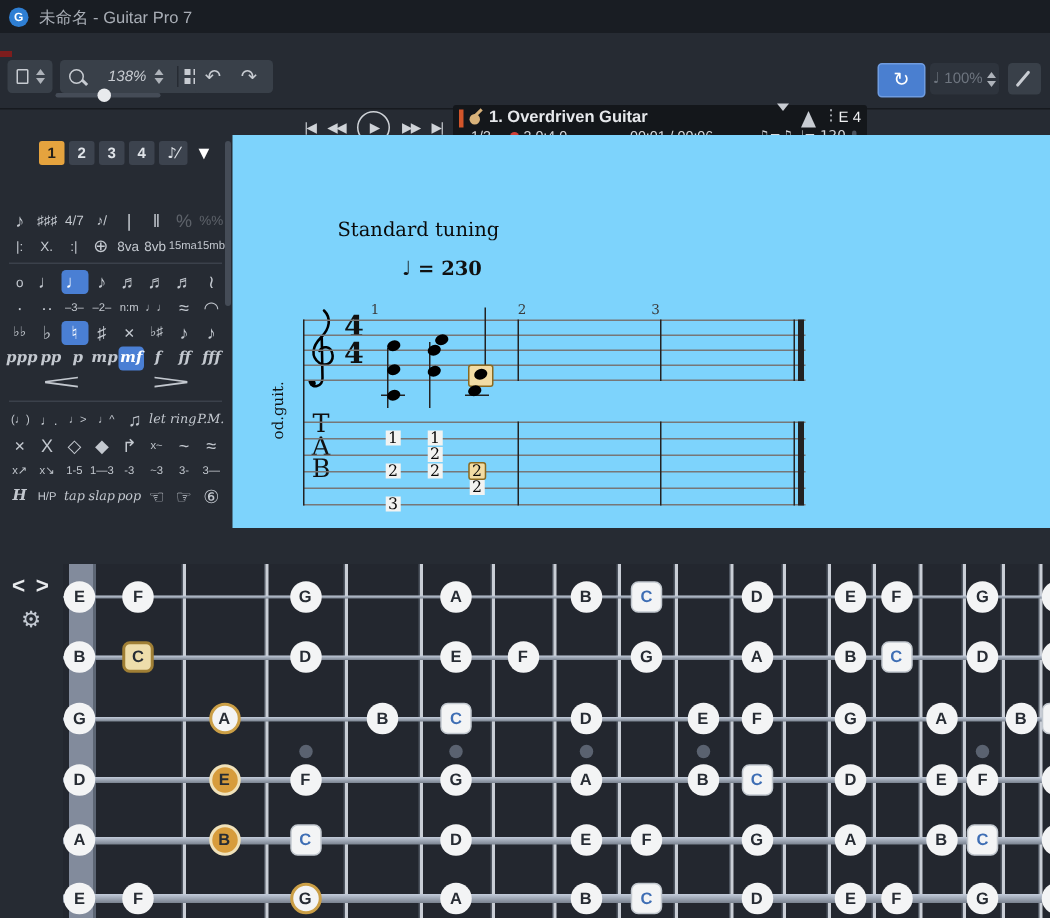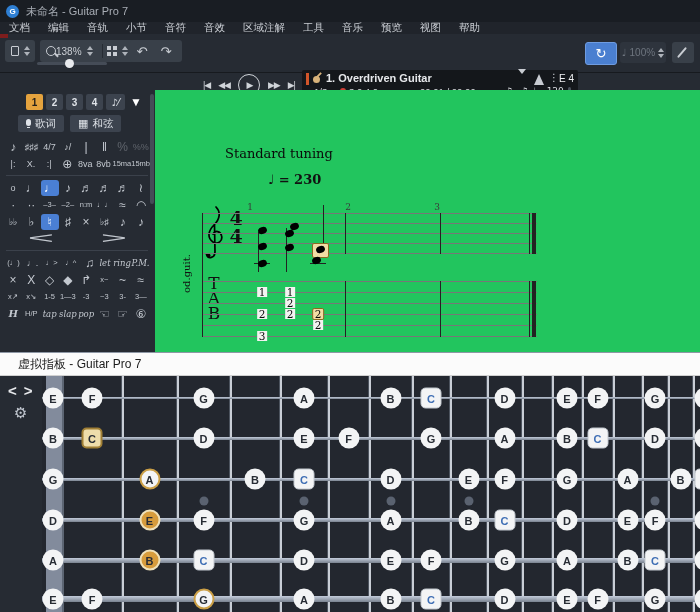--- a/index.html
+++ b/index.html
@@ -105,21 +105,21 @@
   .pcell.txt{font-size:9px;}
   .pcell.tiny{font-size:7.5px;}
   .pcell.lbl{font-size:8.5px;font-family:"DejaVu Serif",serif;font-style:italic;}
   .pcell.dyn{font-size:10px;font-family:"DejaVu Serif",serif;font-style:italic;font-weight:bold;}
   .pcell.sel{background:#4a7fd4;color:#fff;}
   .pcell.dim{opacity:.35;}
   .pcell.wide{flex:4;}
   .pcell.wide span{display:inline-block;transform:scaleX(4.5) scaleY(1.4);font-size:10px;font-weight:normal;}
 
   
-  .score{position:absolute;left:155px;top:90px;width:545px;height:262px;background:#22c55e;overflow:hidden;
+  .score{position:absolute;left:155px;top:90px;width:545px;height:262px;background:#7dd3fc;overflow:hidden;
          color:#111;text-decoration:underline;}
   .sline{position:absolute;height:1px;background:#777;}
   .sbar{position:absolute;width:1px;background:#222;}
   .tuning{position:absolute;left:70px;top:56px;font-family:"DejaVu Serif",serif;font-size:13px;color:#0a0a0a;}
   .tempo{position:absolute;left:113px;top:82px;font-family:"DejaVu Serif",serif;font-size:13px;font-weight:bold;}
   .mnum{position:absolute;font-family:"DejaVu Serif",serif;font-size:9px;color:#3a3a3a;transform:translateX(-50%);}
   .clef{position:absolute;left:49px;top:114px;}
   .tsig{position:absolute;left:74px;top:119px;font-family:"DejaVu Serif",serif;font-weight:bold;font-size:19px;
         line-height:18px;text-align:center;width:14px;}
   .tabletters{position:absolute;left:52px;top:186px;font-family:"DejaVu Serif",serif;font-size:17px;line-height:15px;
@@ -158,49 +158,35 @@
 </head>
 <body>
 
 <div id="app">
 
   <div class="titlebar">
     <div class="appicon">G</div>
     <span>未命名 - Guitar Pro 7</span>
   </div>
 
-  <div class="menubar" id="menubar">
-      <span class="mi">文档</span>
-      <span class="mi">编辑</span>
-      <span class="mi">音轨</span>
-      <span class="mi">小节</span>
-      <span class="mi">音符</span>
-      <span class="mi">音效</span>
-      <span class="mi">区域注解</span>
-      <span class="mi">工具</span>
-      <span class="mi">音乐</span>
-      <span class="mi">预览</span>
-      <span class="mi">视图</span>
-      <span class="mi">帮助</span>
-    </div>
 
   <div class="toolbar">
     <div class="rednotch"></div>
 
     <div class="tgroup" style="left:5px;width:30px;">
       <span class="ico-page"></span>
       <span class="spin">
           <i class="up"></i>
           <i class="dn"></i>
         </span>
     </div>
 
     <div class="tgroup" style="left:40px;width:112px;">
       <span class="ico-mag"></span>
-      <span style="margin-left:0;">138%</span>
+      <span style="margin-left:16px;font-style:italic;">138%</span>
       <span class="spin">
           <i class="up"></i>
           <i class="dn"></i>
         </span>
       <span class="sep"></span>
       <span class="ico-grid" style="margin-left:0;"></span>
       <span class="spin">
           <i class="up"></i>
           <i class="dn"></i>
         </span>
@@ -260,30 +246,20 @@
 
   <div class="palette">
     <div class="qrow1" id="voicerow">
         <span class="vbtn active">1</span>
         <span class="vbtn">2</span>
         <span class="vbtn">3</span>
         <span class="vbtn">4</span>
         <span class="qico mus">♪⁄</span>
         <span class="qarrow">▼</span>
       </div>
-    <div class="qrow2">
-      <div class="qbtn">
-        <span class="ico-mic"></span>
-        <span>歌词</span>
-      </div>
-      <div class="qbtn">
-        <span class="mus" style="font-size:11px">▦</span>
-        <span>和弦</span>
-      </div>
-    </div>
     <div class="pgrid" id="pgrid">
         <div class="prow">
           <div class="pcell ">♪</div>
           <div class="pcell txt">♯♯♯</div>
           <div class="pcell txt">4/7</div>
           <div class="pcell txt">♪/</div>
           <div class="pcell ">|</div>
           <div class="pcell ">‖</div>
           <div class="pcell dim">%</div>
           <div class="pcell dim txt">%%</div>
@@ -321,20 +297,30 @@
         </div>
         <div class="prow">
           <div class="pcell txt">♭♭</div>
           <div class="pcell ">♭</div>
           <div class="pcell sel">♮</div>
           <div class="pcell ">♯</div>
           <div class="pcell ">×</div>
           <div class="pcell txt">♭♯</div>
           <div class="pcell ">♪</div>
           <div class="pcell ">♪</div>
+        </div>
+        <div class="prow">
+          <div class="pcell dyn">ppp</div>
+          <div class="pcell dyn">pp</div>
+          <div class="pcell dyn">p</div>
+          <div class="pcell dyn">mp</div>
+          <div class="pcell dyn sel">mf</div>
+          <div class="pcell dyn">f</div>
+          <div class="pcell dyn">ff</div>
+          <div class="pcell dyn">fff</div>
         </div>
         <div class="prow">
           <div class="pcell wide">
             <span>&lt;</span>
           </div>
           <div class="pcell wide">
             <span>&gt;</span>
           </div>
         </div>
         <div class="pdivider"></div>
@@ -441,23 +427,20 @@
       <div class="sbar" style="left: 167.5px; top: 115px; height: 44px; width: 1.2px;"></div>
       <div class="ledger" style="left: 155px; top: 173px;"></div>
       <div class="headbox" style="left: 157px; top: 152.5px;"></div>
       <div class="nhead" style="left: 160.5px; top: 155.5px;"></div>
       <div class="nhead" style="left: 156.5px; top: 166.5px;"></div>
       <span class="tabnum selbox" style="left: 163px; top: 223.5px;">2</span>
       <span class="tabnum" style="left: 163px; top: 234.5px;">2</span>
     </div>
 
   <div class="fbwin">
-    <div class="fbtitle">
-      <span>虚拟指板 - Guitar Pro 7</span>
-    </div>
     <div class="fbbody">
       <div class="fbside">
         <div class="fbnav"><span>&lt;</span><span>&gt;</span></div>
         <div class="fbgear">⚙</div>
       </div>
       <div class="fboard" id="fboard">
         <div class="nut"></div>
       <div class="fret" style="left: 80px;"></div>
           <div class="fret" style="left: 135px;"></div>
           <div class="fret" style="left: 188px;"></div>

